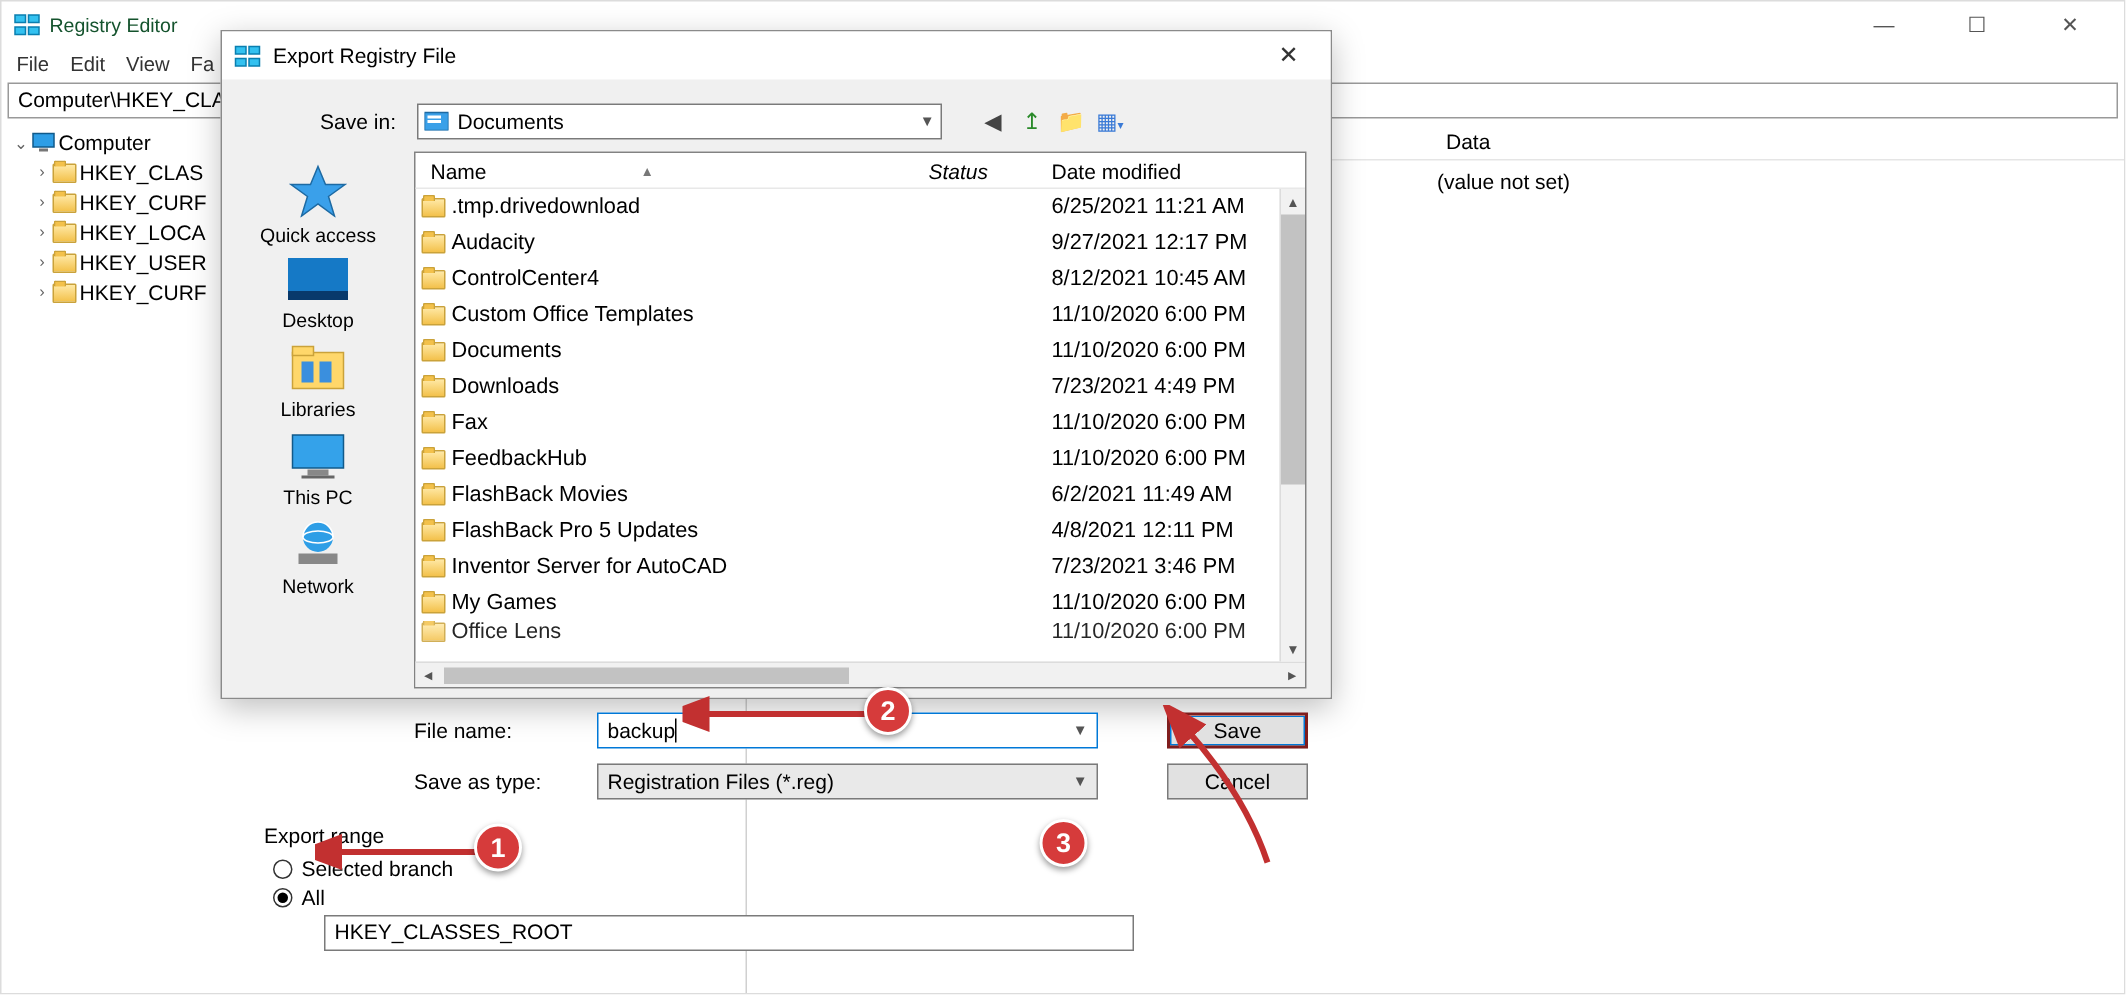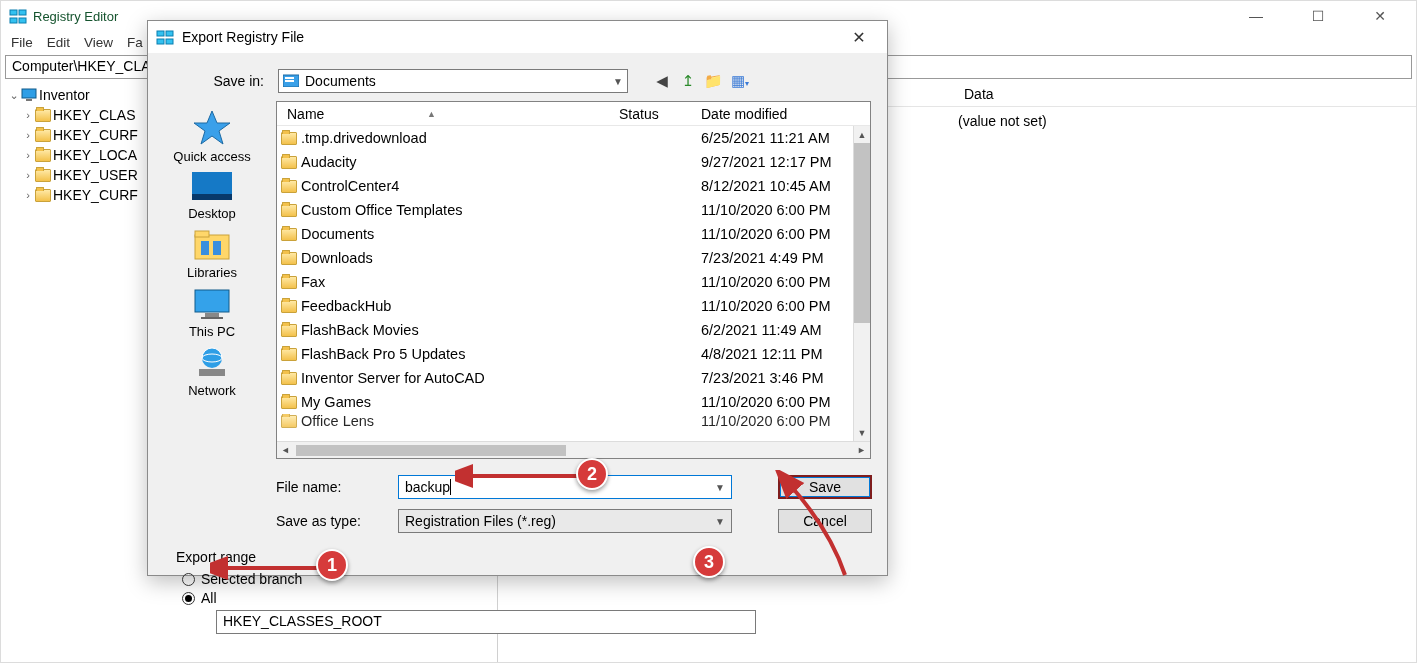--- a/index.html
+++ b/index.html
@@ -24,21 +24,21 @@
   .main-header-row .col-data { flex:0 0 460px; padding-left:8px; }
   .data-pane { flex:1; }
   .data-cell { padding:6px 12px; }
 
   
   .reg-app-icon svg, .pc-mini-icon svg { display:block; }
   .folder-mini { width:16px; height:13px; background:linear-gradient(#ffe9a6,#f3c14b); border:1px solid #caa23a; border-radius:1px; position:relative; display:inline-block; }
   .folder-mini::before { content:""; position:absolute; top:-3px; left:0; width:6px; height:3px; background:#f3c14b; border:1px solid #caa23a; border-bottom:none; border-radius:1px 1px 0 0; }
 
   
-  .dialog { position:absolute; left:147px; top:20px; width:741px; height:556px; border:1px solid #8a8a8a; background:#fff; box-shadow:0 6px 20px rgba(0,0,0,.25); display:flex; flex-direction:column; }
+  .dialog { position:absolute; left:147px; top:20px; width:741px; height:446px; border:1px solid #8a8a8a; background:#fff; box-shadow:0 6px 20px rgba(0,0,0,.25); display:flex; flex-direction:column; }
   .dlg-title { height:32px; display:flex; align-items:center; padding:0 8px; background:#fff; }
   .dlg-title .t { margin-left:8px; font-size:14px; }
   .dlg-close { margin-left:auto; width:40px; text-align:center; font-size:16px; color:#333; }
   .dlg-body { flex:1; background:var(--dlg-bg); position:relative; }
 
   .savein-row { position:absolute; left:60px; top:16px; display:flex; align-items:center; gap:10px; }
   .savein-row .lbl { width:60px; text-align:right; font-size:14px; padding-right:4px; }
   .savein-combo { width:350px; height:24px; border:1px solid #7a7a7a; background:#fff; display:flex; align-items:center; padding:0 4px; font-size:14px; }
   .savein-combo .dd { margin-left:auto; font-size:10px; color:#555; }
   .tb-icons { margin-left:14px; display:flex; align-items:center; gap:6px; }
@@ -47,21 +47,21 @@
   
   .places { position:absolute; left:10px; top:50px; width:108px; display:flex; flex-direction:column; align-items:center; gap:6px; padding-top:6px; }
   .place  { display:flex; flex-direction:column; align-items:center; font-size:13px; gap:4px; }
   .place svg { display:block; }
 
   
   .filelist-wrap { position:absolute; left:128px; top:48px; width:595px; height:358px; border:1px solid #828282; background:#fff; display:flex; flex-direction:column; }
   .fl-head { height:24px; display:flex; align-items:center; font-size:14px; border-bottom:1px solid #e8e8e8; }
   .fl-head .c-name { flex:0 0 342px; padding-left:10px; position:relative; }
   .fl-head .c-name .sort { position:absolute; left:150px; top:3px; font-size:9px; color:#777; }
-  .fl-head .c-status { flex:0 0 82px; }
+  .fl-head .c-status { flex:0 0 82px;font-style:italic; }
   .fl-head .c-date { flex:1; }
   .fl-body { flex:1; overflow:hidden; position:relative; }
   .fl-row  { height:24px; display:flex; align-items:center; font-size:14.5px; }
   .fl-row .ic { width:24px; display:flex; justify-content:center; }
   .fl-row .nm { flex:0 0 318px; }
   .fl-row .st { flex:0 0 82px; }
   .fl-row .dt { flex:1; }
   .vscroll { position:absolute; right:0; top:0; bottom:0; width:17px; background:#f1f1f1; border-left:1px solid #dcdcdc; }
   .vscroll .arrow { height:17px; display:flex; align-items:center; justify-content:center; font-size:9px; color:#555; }
   .vscroll .thumb { background:#c2c2c2; }
@@ -123,21 +123,21 @@
   <div class="main-split">
     <div class="tree-pane">
       <div class="tree-row">
         <span class="twist">⌄</span>
         <span class="pc-mini-icon">
           <svg width="16" height="14">
               <rect x="1" y="1" width="14" height="9" fill="#2e9ee6" stroke="#105a8a"></rect>
               <rect x="5" y="11" width="6" height="2" fill="#777"></rect>
             </svg>
         </span>
-        <span class="lbl">Inventor</span>
+        <span class="lbl">Computer</span>
       </div>
       <div class="tree-row">
           <span class="sp" style="width:14px"></span>
           <span class="twist">›</span>
           <span class="folder-mini"></span>
           <span class="lbl">HKEY_CLAS</span>
         </div>
       <div class="tree-row">
           <span class="sp" style="width:14px"></span>
           <span class="twist">›</span>

